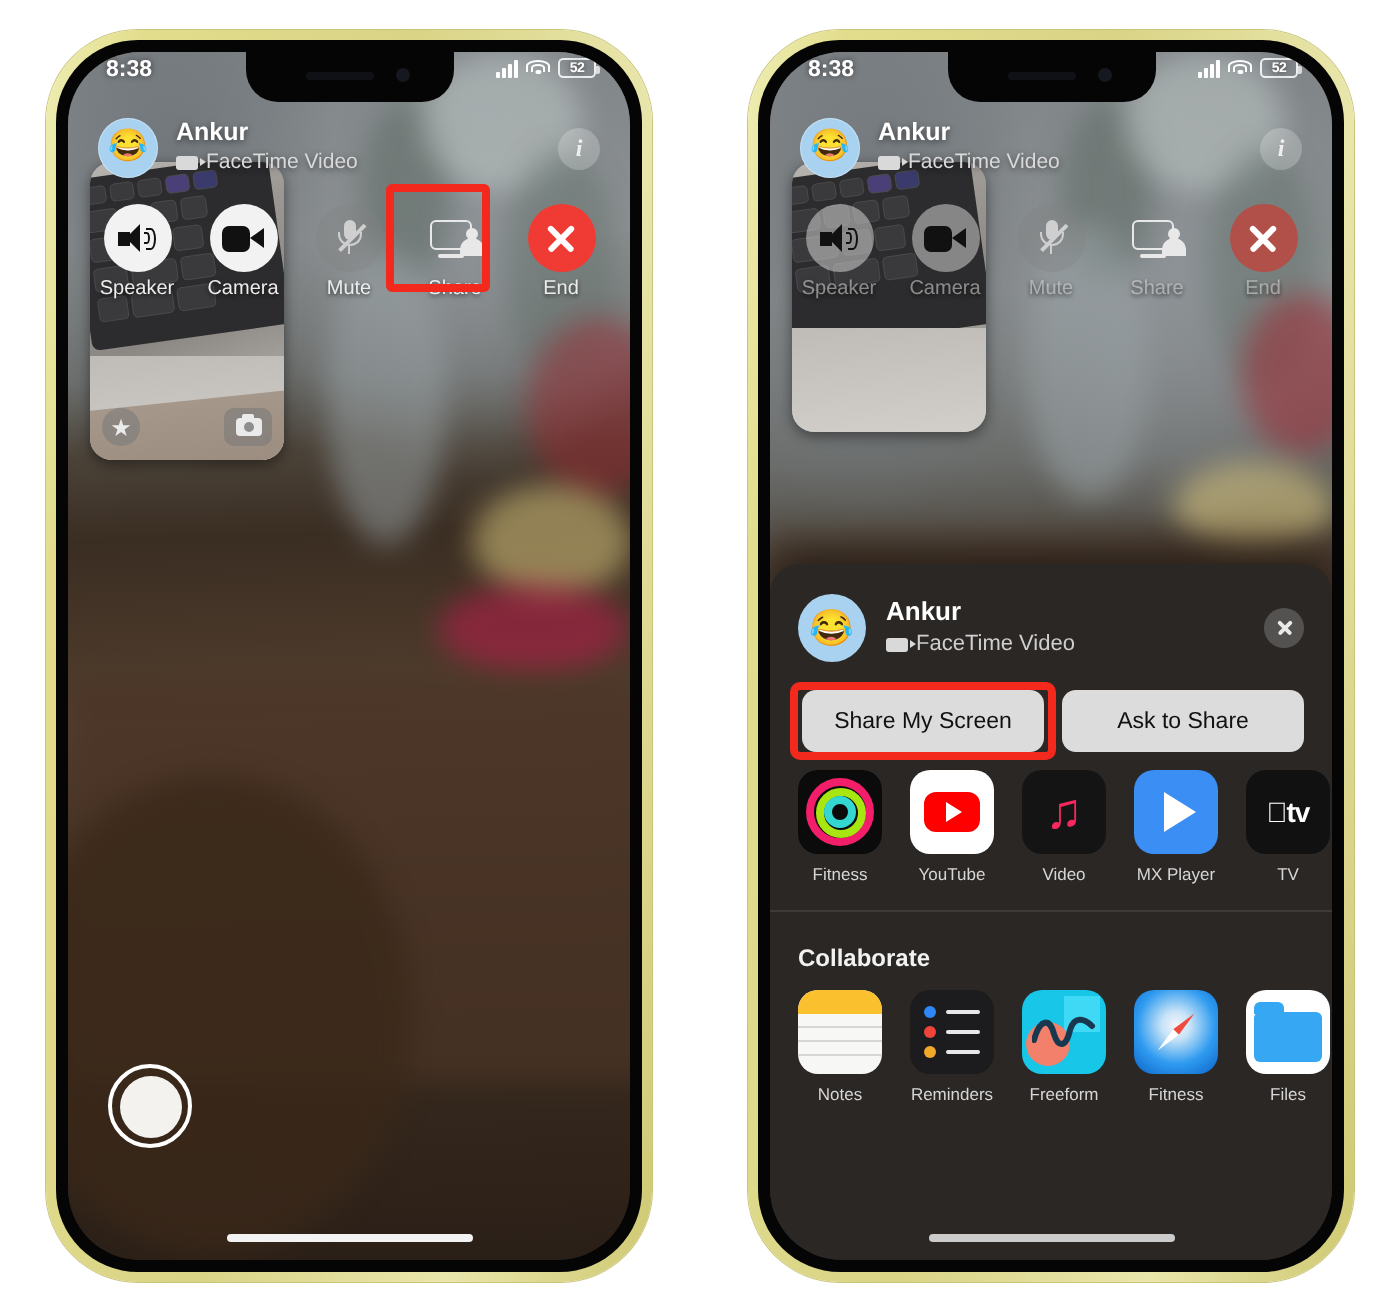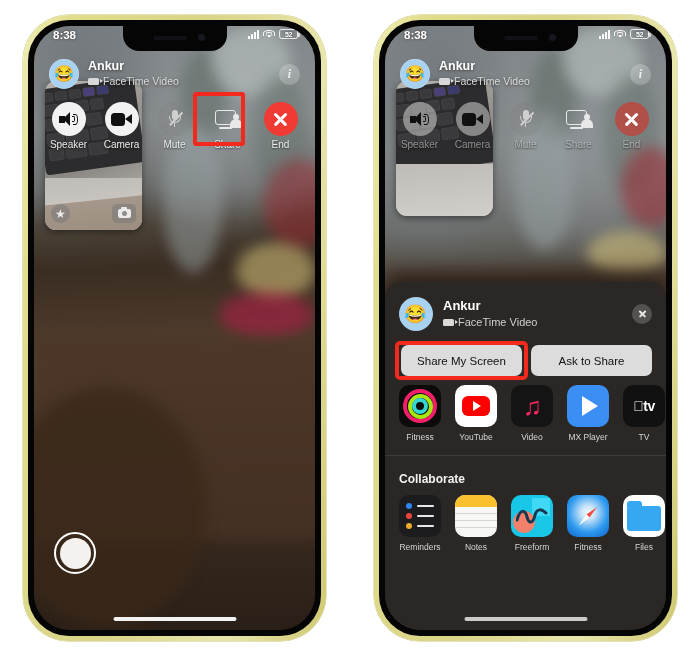--- a/index.html
+++ b/index.html
@@ -595,46 +595,46 @@
               <div class="app-ico ico-tv">tv</div>
               <div class="app-lbl">TV</div>
             </div>
           </div>
 
           <div class="divider"></div>
 
           <div class="sect-title">Collaborate</div>
           <div class="app-row">
             <div class="app">
+              <div class="app-ico ico-notes">
+                <span class="top"></span>
+                <span class="ln" style="top:18px"></span>
+                <span class="ln" style="top:25px"></span>
+                <span class="ln" style="top:32px"></span>
+              </div>
+              <div class="app-lbl">Notes</div>
+            </div>
+            <div class="app">
               <div class="app-ico ico-reminders">
                 <span class="rem-line">
                     <span class="rem-dot" style="background:#2f86f6"></span>
                     <span class="rem-bar"></span>
                   </span>
                 <span class="rem-line">
                     <span class="rem-dot" style="background:#f0433a"></span>
                     <span class="rem-bar"></span>
                   </span>
                 <span class="rem-line">
                     <span class="rem-dot" style="background:#f2a828"></span>
                     <span class="rem-bar"></span>
                   </span>
               </div>
               <div class="app-lbl">Reminders</div>
             </div>
             <div class="app">
-              <div class="app-ico ico-notes">
-                <span class="top"></span>
-                <span class="ln" style="top:18px"></span>
-                <span class="ln" style="top:25px"></span>
-                <span class="ln" style="top:32px"></span>
-              </div>
-              <div class="app-lbl">Notes</div>
-            </div>
-            <div class="app">
               <div class="app-ico ico-freeform">
                 <span class="sq"></span>
                 <span class="pink"></span>
                 <svg class="scribble" width="32" height="18" viewBox="0 0 32 18">
                   <path d="M1 13 C4 2, 9 2, 11 10 C13 17, 17 17, 19 8 C21 1, 26 2, 30 6" fill="none" stroke="#18384f" stroke-width="3" stroke-linecap="round"></path>
                 </svg>
               </div>
               <div class="app-lbl">Freeform</div>
             </div>
             <div class="app">

